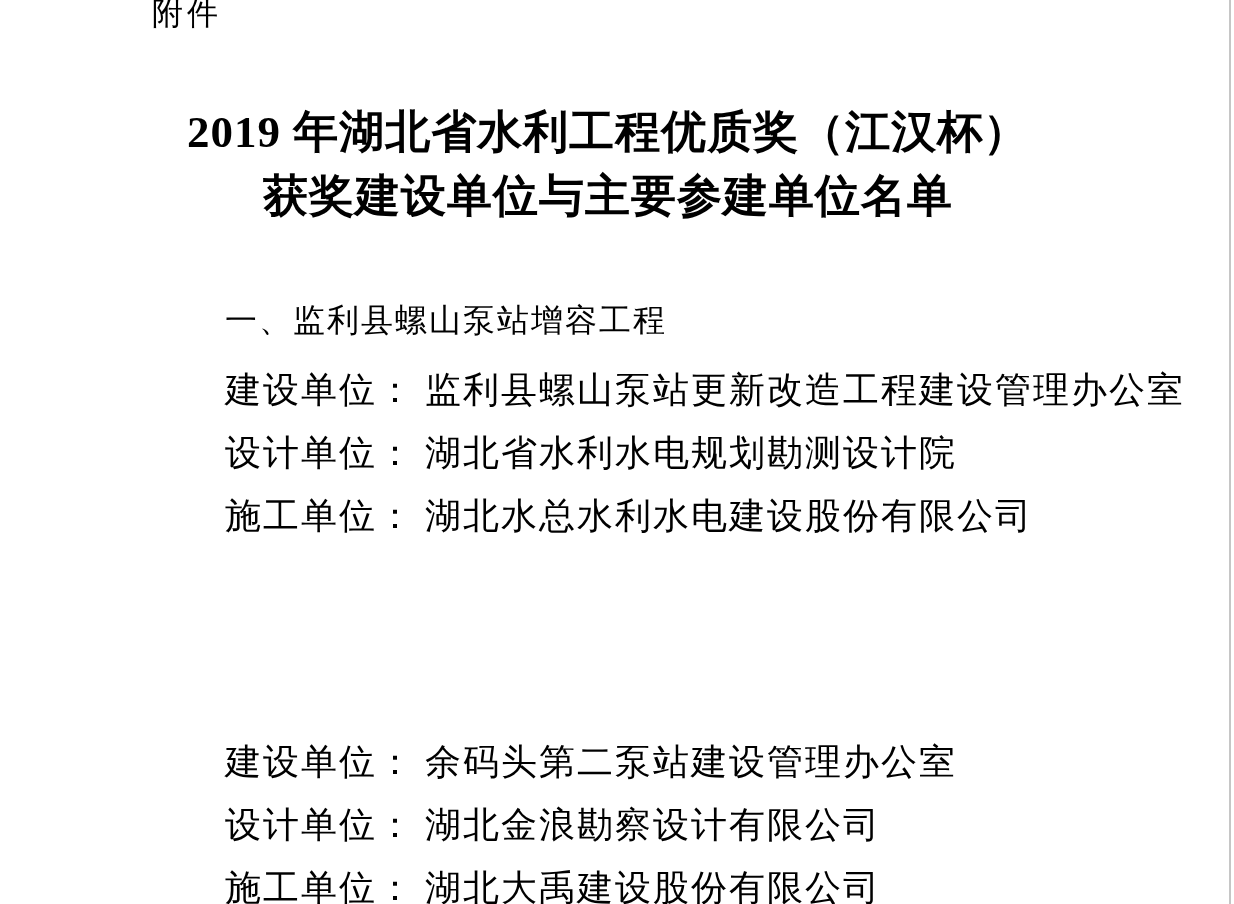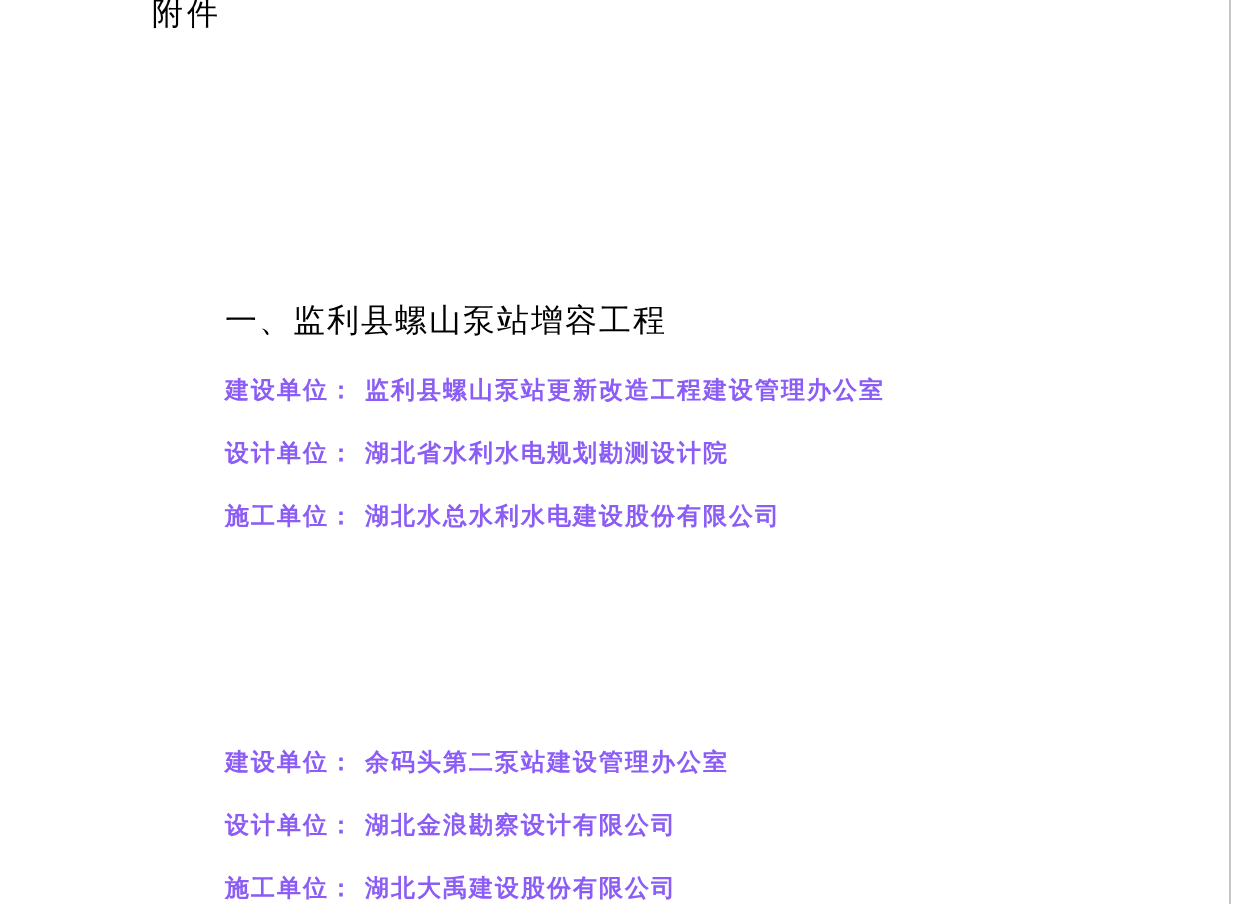--- a/index.html
+++ b/index.html
@@ -45,24 +45,23 @@
     letter-spacing: 2px;
     color: #000000;
     white-space: nowrap;
   }
   .heading-1 { top: 298px; }
   .heading-2 { top: 666px; }
   .entries {
     position: absolute;
     left: 225px;
     font-family: "Liberation Serif", "DejaVu Serif", serif;
-    font-size: 24px;
+    font-size: 36px;
     letter-spacing: 2px;
-    color: #8b5cf6;
-    font-weight: bold;
+    color: #000000;
   }
   .entries-1 { top: 359px; }
   .entries-2 { top: 731px; }
   .entry {
     line-height: 63px;
     height: 63px;
     white-space: nowrap;
   }
   .entry .colon { margin-right: 10px; }
   .edge-line {
@@ -73,20 +72,22 @@
   }
 </style>
 </head>
 <body>
 
 <div class="page">
 
   <div class="attachment-label">附件</div>
 
   <div class="doc-title">
+    <div>2019 年湖北省水利工程优质奖（江汉杯）</div>
+    <div>获奖建设单位与主要参建单位名单</div>
   </div>
 
   <div class="section-heading heading-1">一、监利县螺山泵站增容工程</div>
 
   <div class="entries entries-1">
     <div class="entry">
       <span class="label">建设单位</span><span class="colon">：</span><span class="value">监利县螺山泵站更新改造工程建设管理办公室</span>
     </div>
     <div class="entry">
       <span class="label">设计单位</span><span class="colon">：</span><span class="value">湖北省水利水电规划勘测设计院</span>

